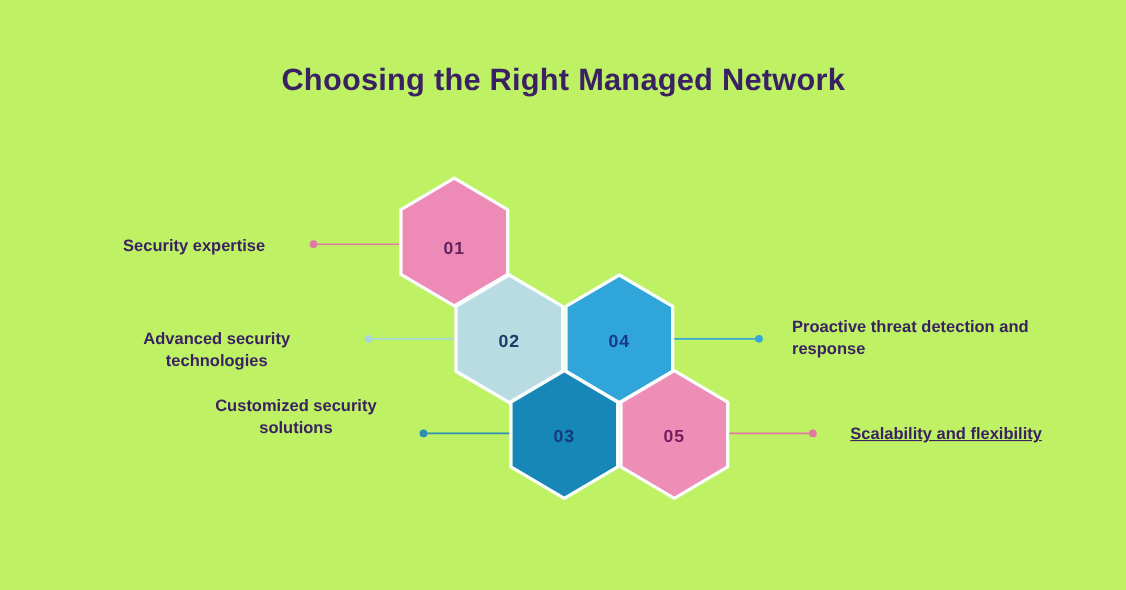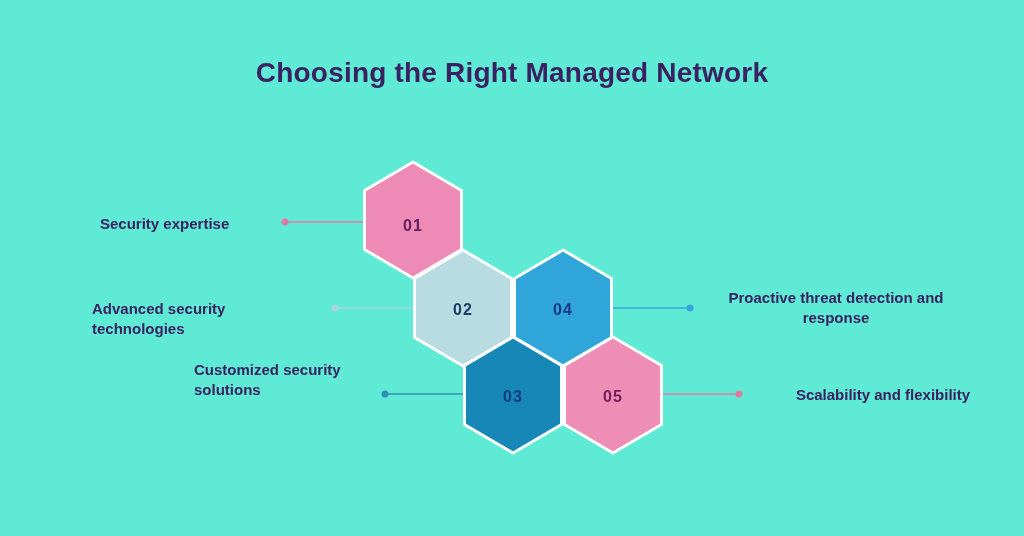--- a/index.html
+++ b/index.html
@@ -3,21 +3,21 @@
 <meta charset="utf-8">
 <style>
   html, body {
     margin: 0;
     padding: 0;
   }
   .canvas {
     position: relative;
     width: 1024px;
     height: 536px;
-    background: #5eead4;
+    background: #bef264;
     overflow: hidden;
     font-family: "Liberation Sans", sans-serif;
   }
   .title {
     position: absolute;
     top: 54px;
     left: 0;
     width: 1024px;
     text-align: center;
     font-size: 28px;
@@ -37,27 +37,27 @@
     font-weight: 700;
     letter-spacing: 1px;
   }
   .label {
     position: absolute;
     font-size: 15px;
     line-height: 20px;
     font-weight: 700;
     color: #3a2161;
   }
-  .label-right { text-align: left; }
-  .label-left  { text-align: center; }
+  .label-right { text-align: center; }
+  .label-left  { text-align: left; }
   #label-1 { top: 214px; left: 100px; width: 153px; }
   #label-2 { top: 299px; left: 92px;  width: 210px; }
   #label-3 { top: 360px; left: 194px; width: 150px; }
   #label-4 { top: 288px; left: 720px; width: 232px; }
-  #label-5 { top: 385px; left: 773px; width: 220px; }
+  #label-5 { top: 385px; left: 773px; width: 220px; text-decoration: underline; }
 </style>
 </head>
 <body>
 
 <div class="canvas">
 
   <div class="title">
     <div>Choosing the Right Managed Network</div>
   </div>
 

